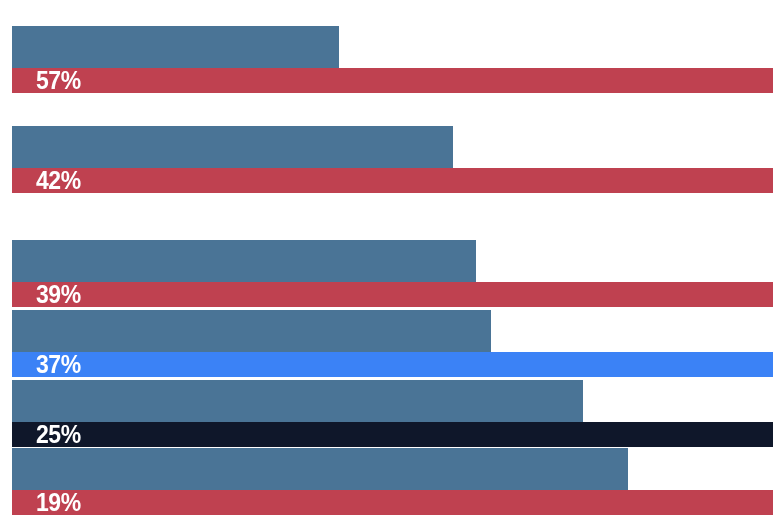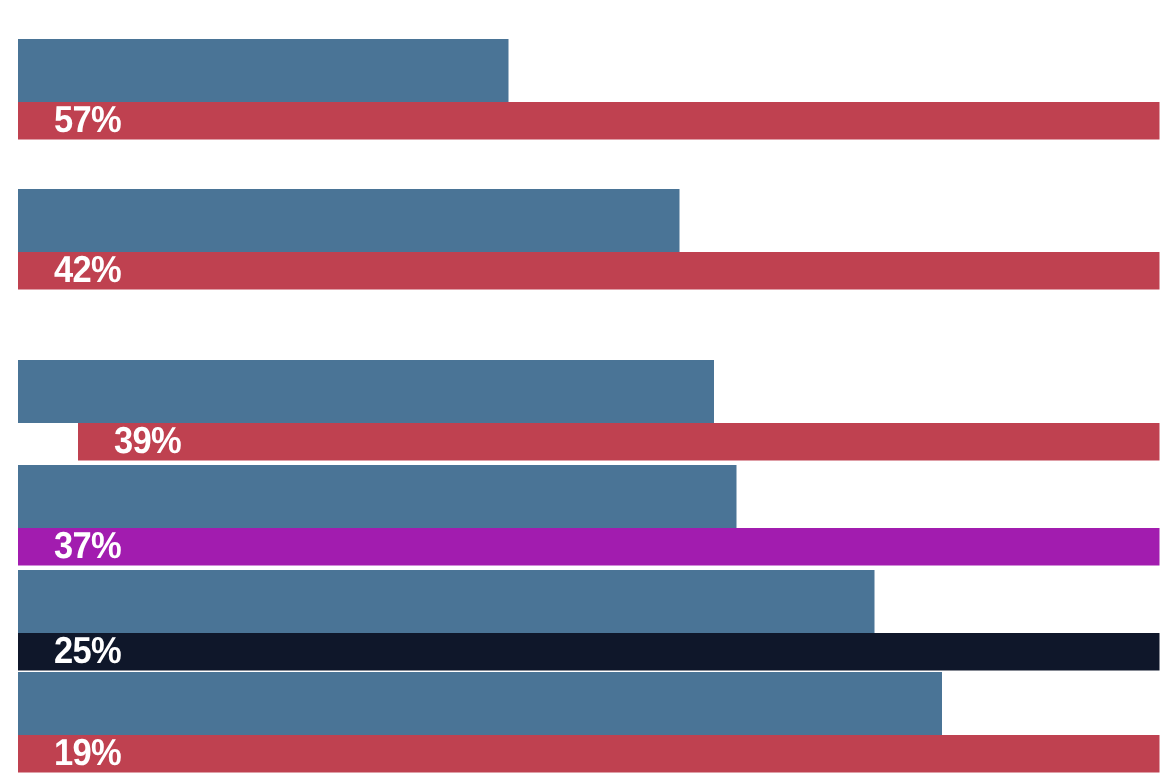--- a/index.html
+++ b/index.html
@@ -66,28 +66,28 @@
   <div class="bar-row" style="top:98px;margin-top:28px;">
     <div class="bar-segment-base" style="width: 58%; background: rgb(74, 116, 150);"></div>
     <div class="bar-segment-value" style="background: rgb(191, 65, 80);">
       <span class="bar-value-label" style="color: rgb(255, 255, 255);">42%</span>
     </div>
   </div>
 
 
   <div class="bar-row" style="top:240px;">
     <div class="bar-segment-base" style="width: 61%; background: rgb(74, 116, 150);"></div>
-    <div class="bar-segment-value" style="background: rgb(191, 65, 80); margin-left: 40px;">
+    <div class="bar-segment-value" style="background: rgb(191, 65, 80);">
       <span class="bar-value-label" style="color: rgb(255, 255, 255);">39%</span>
     </div>
   </div>
 
   <div class="bar-row" style="top:310px;">
     <div class="bar-segment-base" style="width: 63%; background: rgb(74, 116, 150);"></div>
-    <div class="bar-segment-value" style="background: #a21caf;">
+    <div class="bar-segment-value" style="background: #3b82f6;">
       <span class="bar-value-label" style="color: rgb(255, 255, 255);">37%</span>
     </div>
   </div>
 
   <div class="bar-row" style="top:380px;">
     <div class="bar-segment-base" style="width: 75%; background: rgb(74, 116, 150);"></div>
     <div class="bar-segment-value" style="background: #0f172a;">
       <span class="bar-value-label" style="color: rgb(255, 255, 255);">25%</span>
     </div>
   </div>

